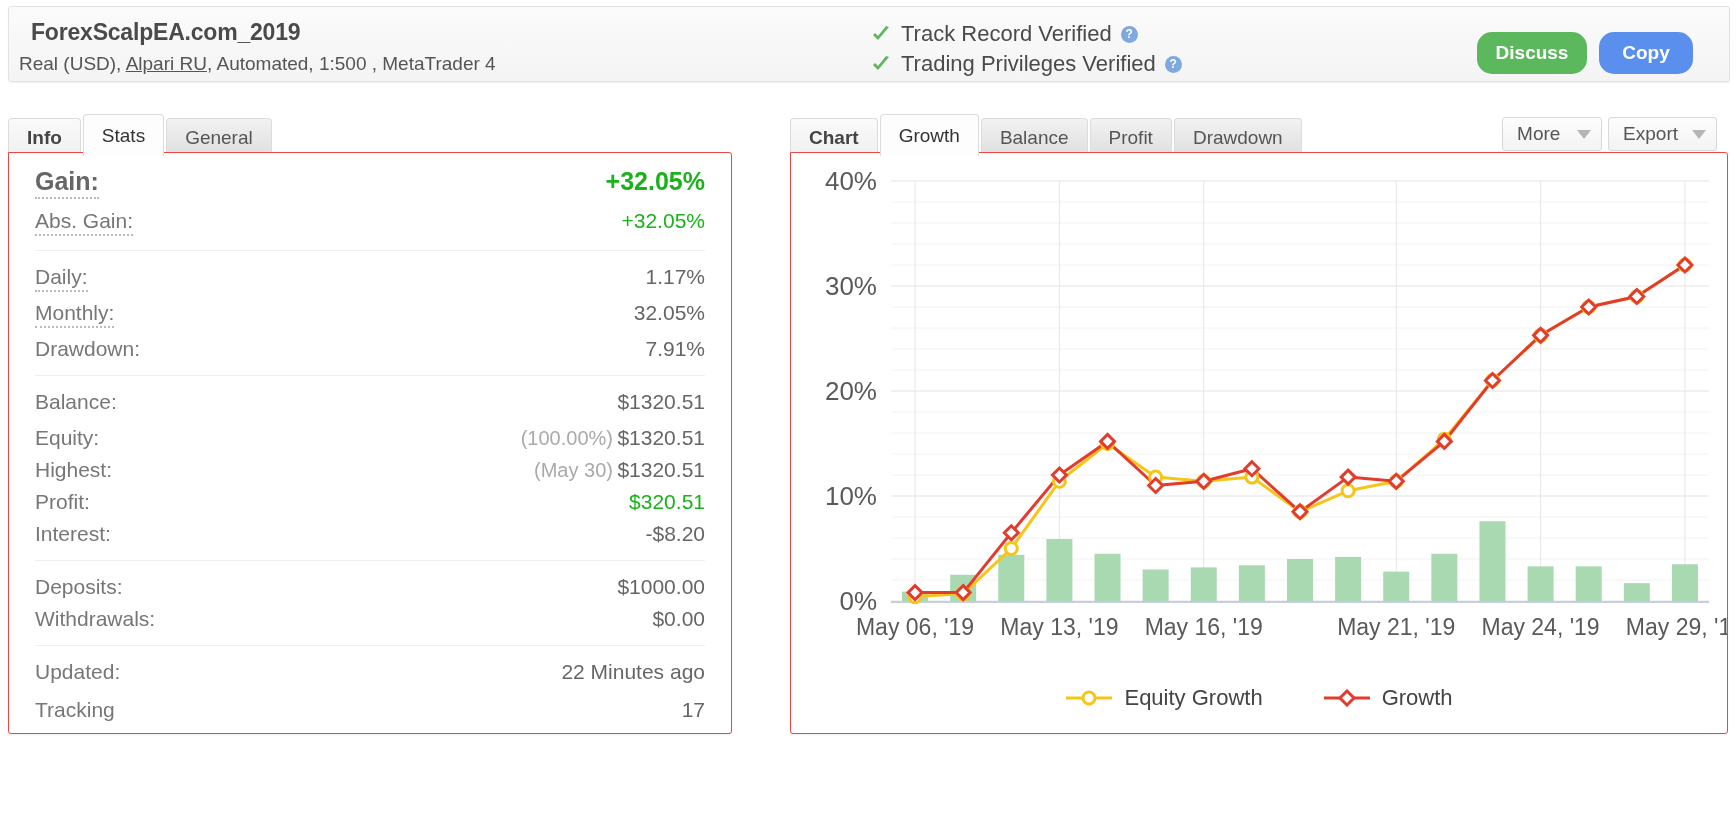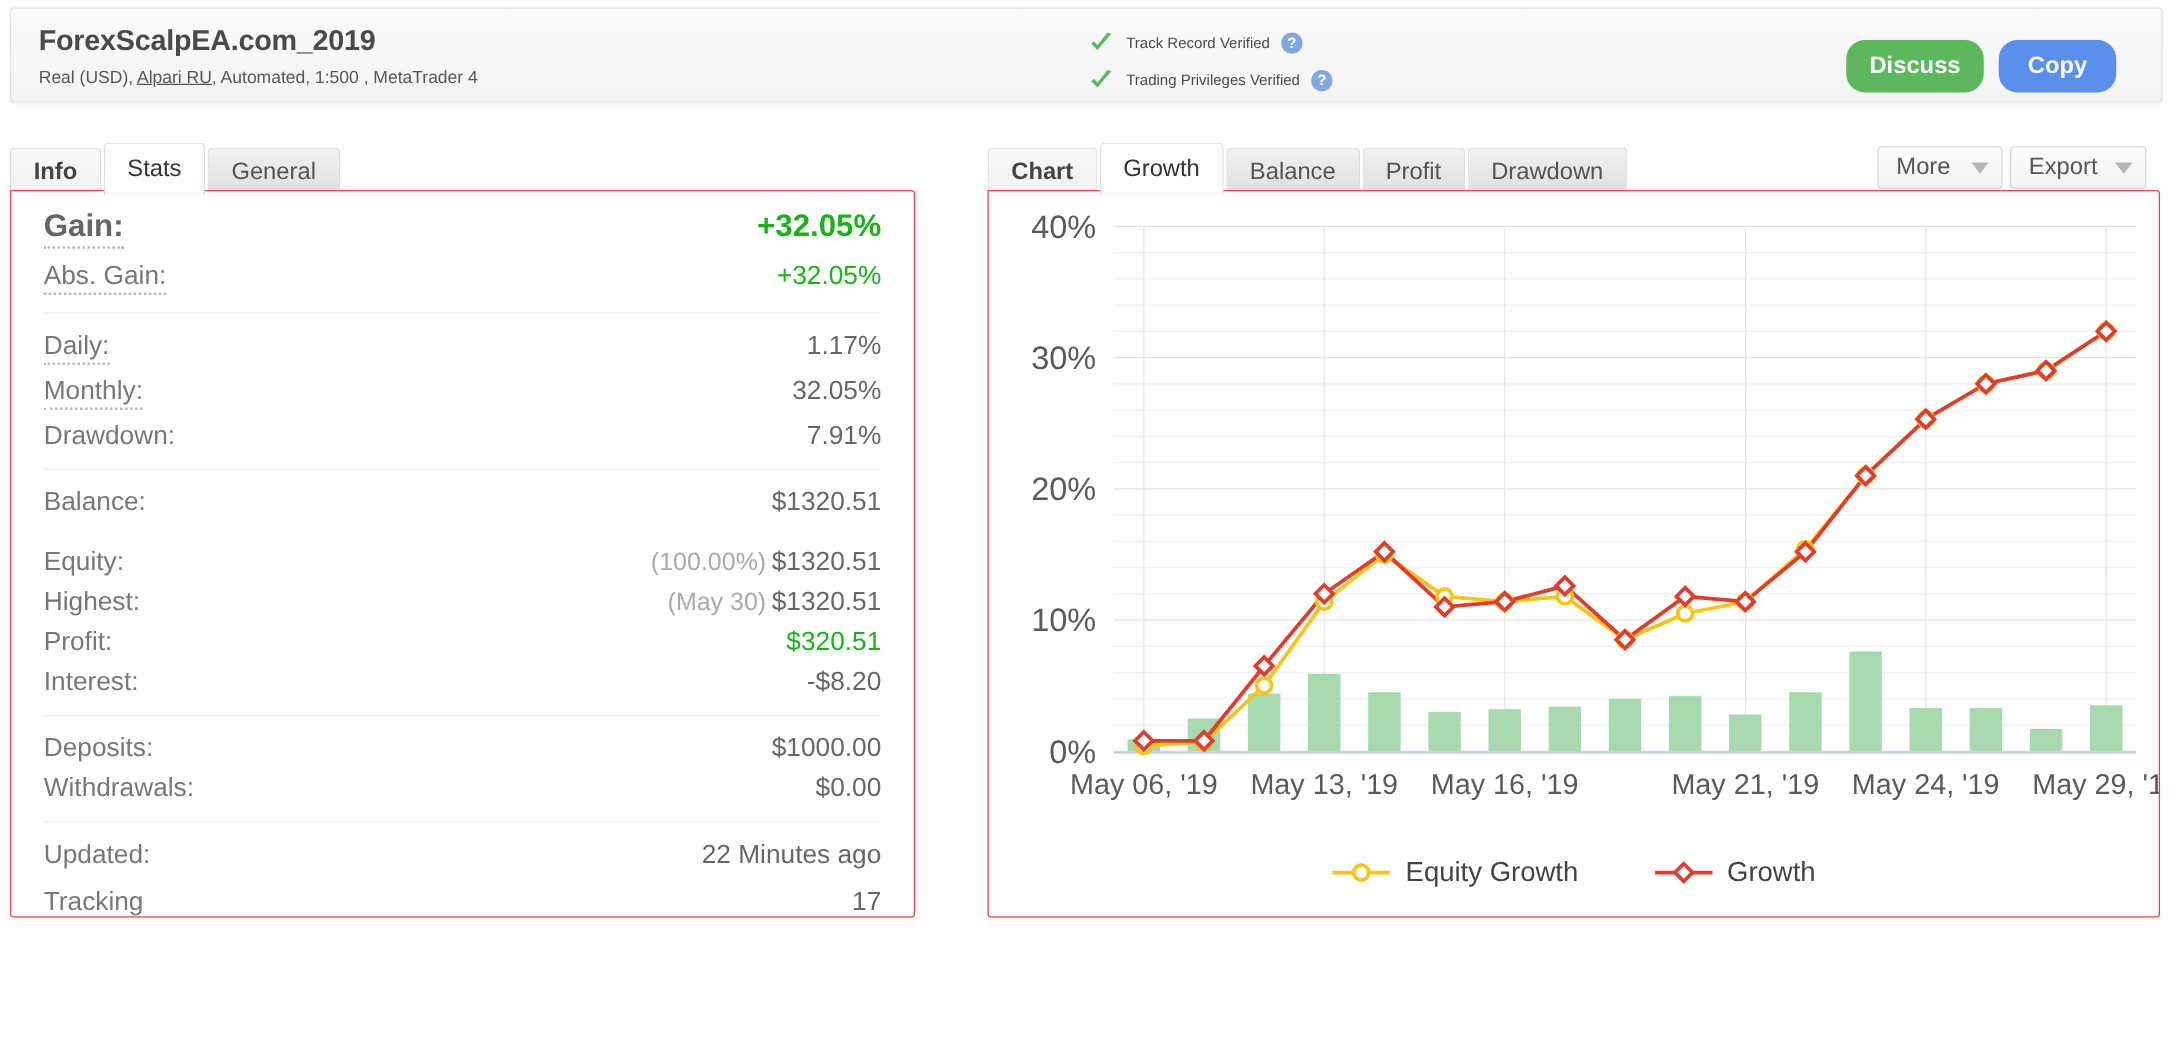--- a/index.html
+++ b/index.html
@@ -17,32 +17,32 @@
     position: absolute; left: 8px; top: 6px; width: 1722px; height: 76px;
     background: linear-gradient(to bottom, #fbfbfb 0%, #f4f4f4 100%);
     border: 1px solid #e2e2e2; border-radius: 3px;
     box-shadow: 0 1px 2px rgba(0,0,0,.06);
   }
   .hdr-title {
     position: absolute; left: 22px; top: 12px;
     font-size: 23px; font-weight: bold; color: #4a4a4a; letter-spacing: -.2px;
   }
   .hdr-sub {
-    position: absolute; left: 22px; top: 46px;
-    font-size: 14px; color: #555; white-space: nowrap;
+    position: absolute; left: 10px; top: 46px;
+    font-size: 19px; color: #555; white-space: nowrap;
   }
   .hdr-sub a { color: #555; text-decoration: underline; }
 
   .verif-block { position: absolute; left: 862px; top: 12px; }
   .verif-row { display: flex; align-items: center; height: 30px; }
   .vcheck {
     width: 20px; height: 20px; margin-right: 10px; position: relative; flex: none;
   }
   .vcheck svg { display: block; }
-  .verif-text { font-size: 12px; color: #4a4a4a; }
+  .verif-text { font-size: 22px; color: #4a4a4a; }
   .qmark {
     display: inline-block; width: 17px; height: 17px; margin-left: 9px;
     border-radius: 50%; background: #7fa8e0;
     color: #fff; font-size: 12px; line-height: 17px; text-align: center;
     font-weight: bold; vertical-align: 2px;
   }
 
   .btn {
     position: absolute; top: 25px; height: 42px;
     border: none; border-radius: 15px; color: #fff;
@@ -182,21 +182,21 @@
           <span class="slabel dotted">Monthly:</span>
           <span class="svalue">32.05%</span>
         </div>
         <div class="srow">
           <span class="slabel">Drawdown:</span>
           <span class="svalue">7.91%</span>
         </div>
       </div>
 
       <div class="sgroup">
-        <div class="srow" style="margin-bottom:24px;">
+        <div class="srow" style="margin-bottom:12px;">
           <span class="slabel">Balance:</span>
           <span class="svalue">$1320.51</span>
         </div>
         <div class="srow" style="margin-bottom:8px;">
           <span class="slabel">Equity:</span>
           <span>
             <span class="muted">(100.00%)</span>
             <span class="svalue">$1320.51</span>
           </span>
         </div>

